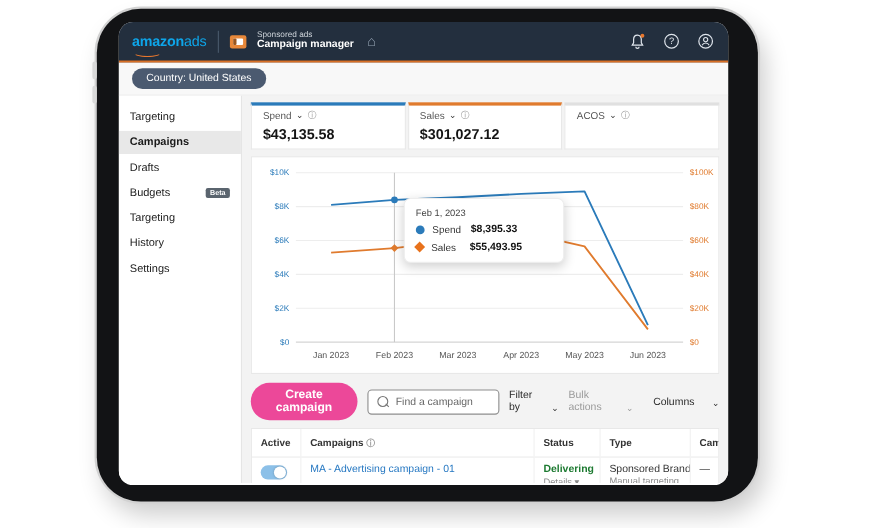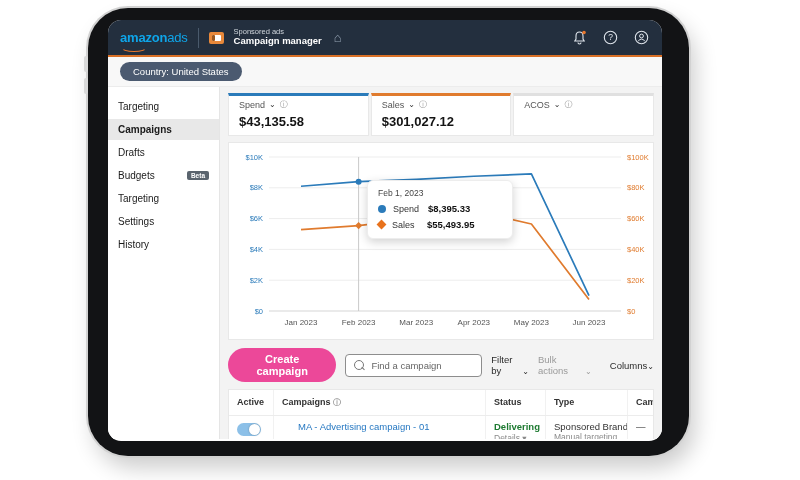--- a/index.html
+++ b/index.html
@@ -58,33 +58,33 @@
   .tt-val{font-size:9.5px;font-weight:700;color:#111;}
 
   
   .toolbar{display:flex;align-items:center;gap:9px;margin:2px 0 7px;}
   .btn-primary{background:#ec4899;color:#fff;border:none;border-radius:999px;font-size:11px;font-weight:700;padding:5px 13px;font-family:inherit;cursor:pointer;}
   .search-box{display:flex;align-items:center;gap:5px;background:#fff;border:1px solid #8d8d8d;border-radius:4px;padding:4px 8px;width:128px;}
   .search-glyph{width:8px;height:8px;border:1.2px solid #777;border-radius:50%;position:relative;flex:0 0 auto;}
   .search-glyph:after{content:"";position:absolute;left:6px;top:7px;width:4px;height:1.2px;background:#777;transform:rotate(45deg);}
   .search-box input{border:none;outline:none;font-size:9.5px;width:100%;font-family:inherit;background:transparent;color:#222;}
   .search-box input::placeholder{color:#666;}
-  .tb-link{font-size:9.5px;color:#2b2b2b;display:flex;gap:0;align-items:flex-end;cursor:pointer;}
+  .tb-link{font-size:9.5px;color:#2b2b2b;display:flex;gap:16px;align-items:flex-end;cursor:pointer;}
   .tb-link .chev{font-size:8px;}
   .tb-link.disabled{color:#9a9a9a;}
   .tb-spacer{flex:1;}
 
   
   .table{background:#fff;border:1px solid #e8e8e8;}
   .trow{display:grid;grid-template-columns:44px 212px 60px 82px 1fr;}
   .thead .cell{font-weight:700;color:#333;font-size:9px;padding:7px 8px;}
   .cell{padding:5px 8px;font-size:9.5px;border-left:1px solid #f1f1f1;overflow:hidden;white-space:nowrap;}
   .cell:first-child{border-left:none;}
   .tbody .trow{border-top:1px solid #ececec;}
-  .camp-link{color:#2678c2;cursor:pointer;margin-left:16px;}
+  .camp-link{color:#2678c2;cursor:pointer;}
   .status-main{color:#1d7a31;font-weight:700;}
   .status-sub{color:#8a8a8a;font-size:8.5px;margin-top:1px;cursor:pointer;}
   .type-main{color:#333;}
   .type-sub{color:#8a8a8a;font-size:8.5px;margin-top:0;}
   .toggle{width:24px;height:13px;border-radius:7px;background:#8cc0e8;position:relative;cursor:pointer;margin-top:2px;}
   .toggle .knob{position:absolute;right:1px;top:1px;width:11px;height:11px;border-radius:50%;background:#fff;box-shadow:0 0 2px rgba(0,0,0,.3);}
   .dash{color:#444;}
   .hdr-info{color:#999;font-size:8px;}
 </style>
 </head>
@@ -143,24 +143,24 @@
             <span>Drafts</span>
           </div>
         <div class="side-item">
             <span>Budgets</span>
             <span class="beta">Beta</span>
           </div>
         <div class="side-item">
             <span>Targeting</span>
           </div>
         <div class="side-item">
+            <span>History</span>
+          </div>
+        <div class="side-item">
             <span>Settings</span>
-          </div>
-        <div class="side-item">
-            <span>History</span>
           </div>
       </div>
 
       <div class="main">
 
         <div class="metric-row">
           <div class="metric-card" style="border-top-color:#2b7bba">
             <div class="metric-label">
                 <span>Spend</span>
                 <span class="chev">⌄</span>

